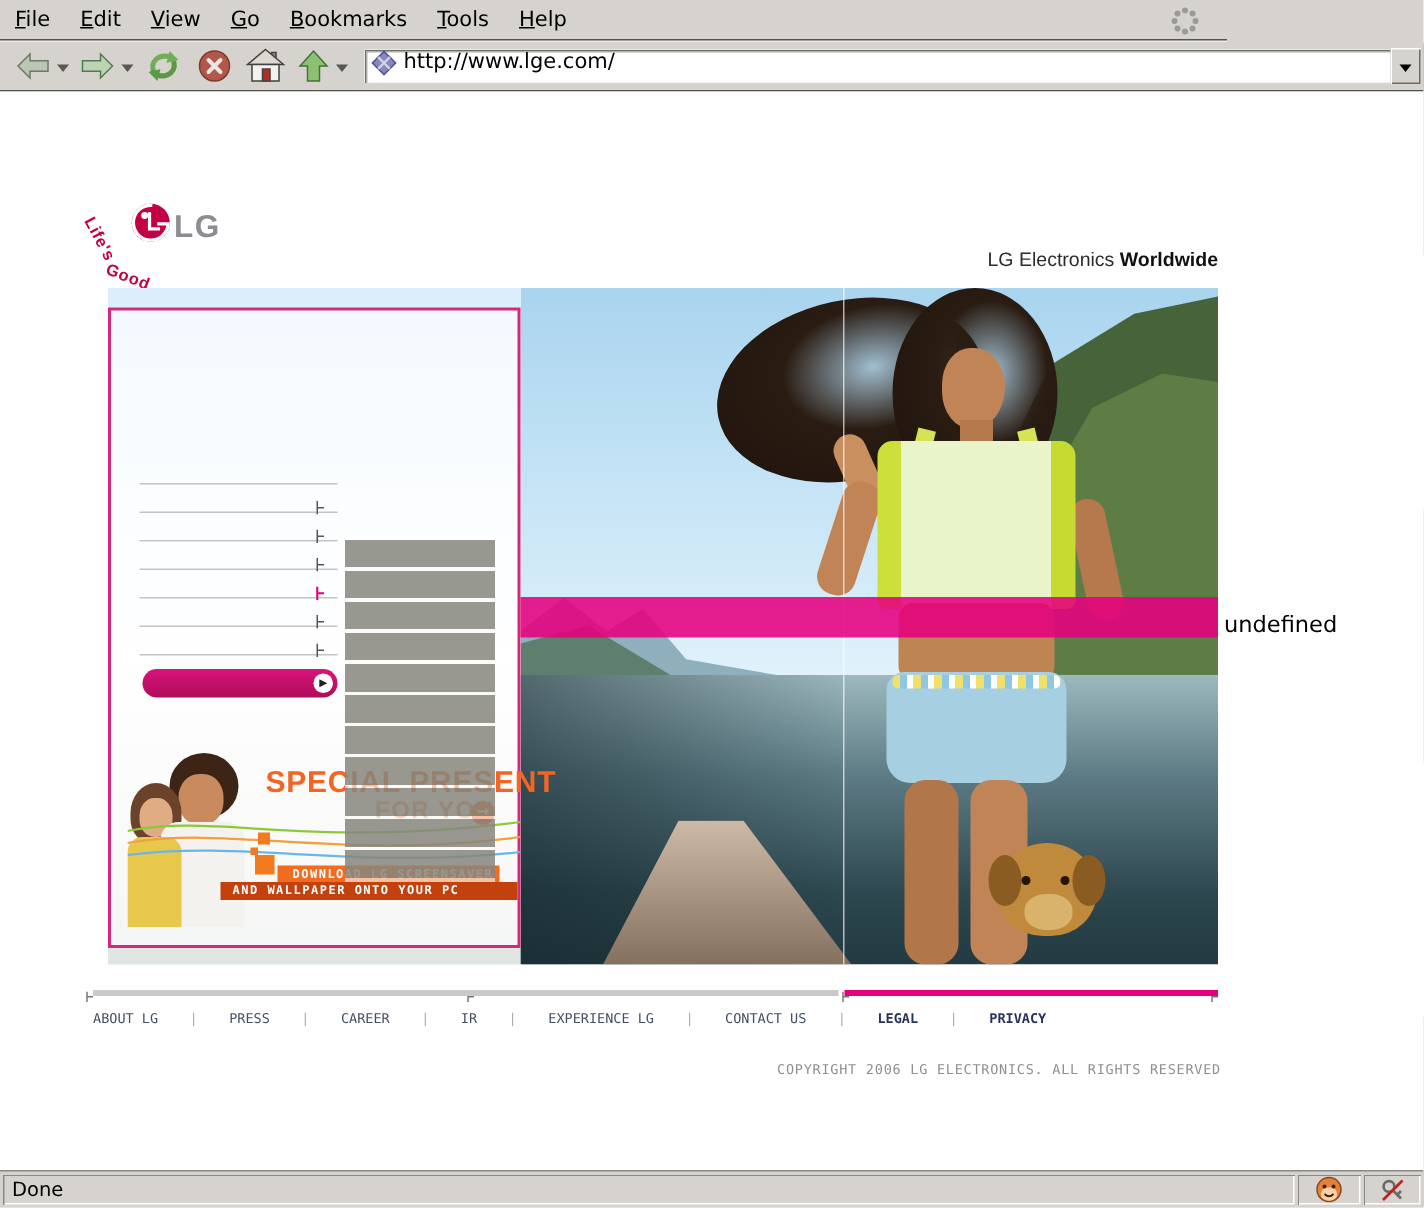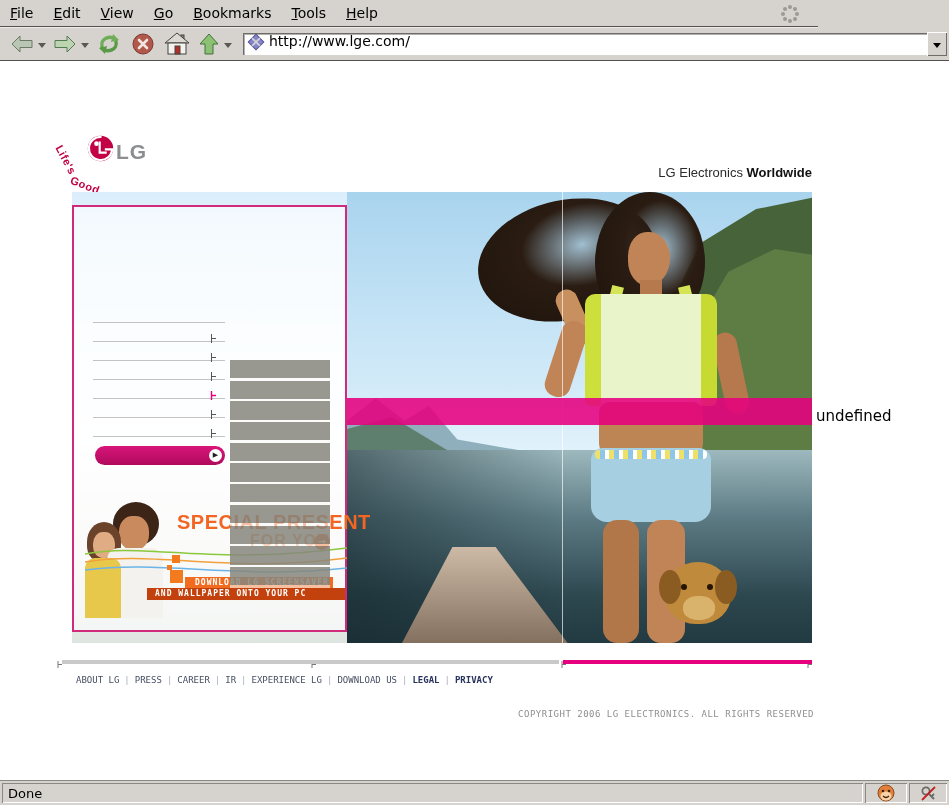--- a/index.html
+++ b/index.html
@@ -108,21 +108,21 @@
        font:bold 8px "DejaVu Sans Mono",monospace;letter-spacing:1px;line-height:11px;padding-left:10px;box-sizing:border-box;white-space:nowrap;}
   .dl2{left:73px;top:381px;width:198px;height:12px;background:#c2410c;color:#fff;
        font:bold 8px "DejaVu Sans Mono",monospace;letter-spacing:1px;line-height:12px;padding-left:8px;box-sizing:border-box;white-space:nowrap;}
   .grayblocks{left:158px;top:168px;width:100px;height:228px;
       background:repeating-linear-gradient(180deg,rgba(134,134,125,.85) 0,rgba(134,134,125,.85) 18.2px,rgba(250,250,248,.6) 18.2px,rgba(250,250,248,.6) 20.7px);}
 
   
   .bar-gray{left:62px;top:599px;width:497px;height:4px;background:#c9c9c9;}
   .bar-pink{left:563px;top:599px;width:249px;height:4px;background:#e6007e;}
   .ftick{top:592px;width:8px;height:7px;}
-  .flinks{left:76px;top:614px;font:9px "DejaVu Sans Mono",monospace;color:#454f63;letter-spacing:0;white-space:nowrap;display:flex;gap:5px;align-items:flex-end;}
+  .flinks{left:62px;top:614px;font:9px "DejaVu Sans Mono",monospace;color:#454f63;letter-spacing:0;white-space:nowrap;display:flex;gap:21px;align-items:flex-end;}
   .flink{cursor:pointer;}
   .flink.strong{font-weight:bold;color:#27335c;}
   .fsep{color:#a9aebc;}
   .copyright{right:135px;top:616px;font:9px "DejaVu Sans Mono",monospace;color:#8f8f8f;letter-spacing:.5px;margin-top:32px;}
 </style>
 </head>
 <body>
 
 <div class="menubar">
   <span class="menu-item"><u>F</u>ile</span>
@@ -343,21 +343,21 @@
     <span class="flink">ABOUT LG</span>
     <span class="fsep">|</span>
     <span class="flink">PRESS</span>
     <span class="fsep">|</span>
     <span class="flink">CAREER</span>
     <span class="fsep">|</span>
     <span class="flink">IR</span>
     <span class="fsep">|</span>
     <span class="flink">EXPERIENCE LG</span>
     <span class="fsep">|</span>
-    <span class="flink">DOWNLOAD US</span>
+    <span class="flink">CONTACT US</span>
     <span class="fsep">|</span>
     <span class="flink strong">LEGAL</span>
     <span class="fsep">|</span>
     <span class="flink strong">PRIVACY</span>
   </div>
   <span class="abs copyright">COPYRIGHT 2006 LG ELECTRONICS. ALL RIGHTS RESERVED</span>
 </div>
 
 <div class="statusbar">
   <div class="spanel main">

